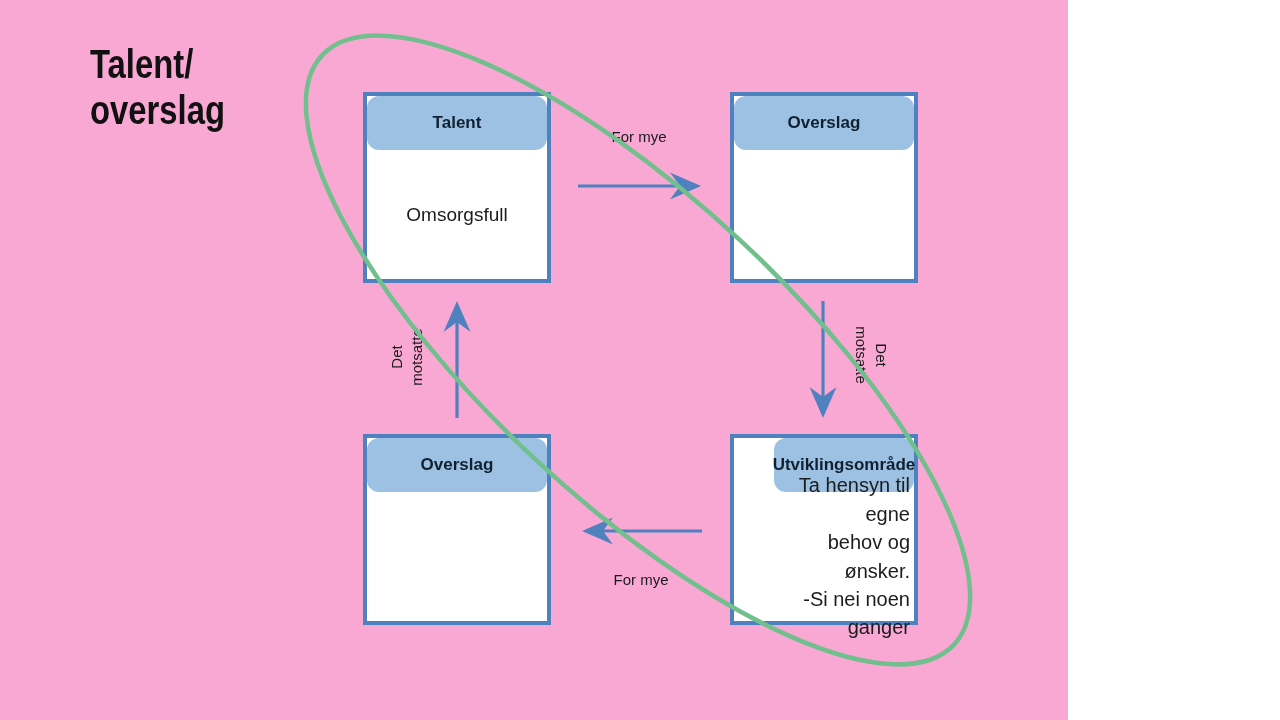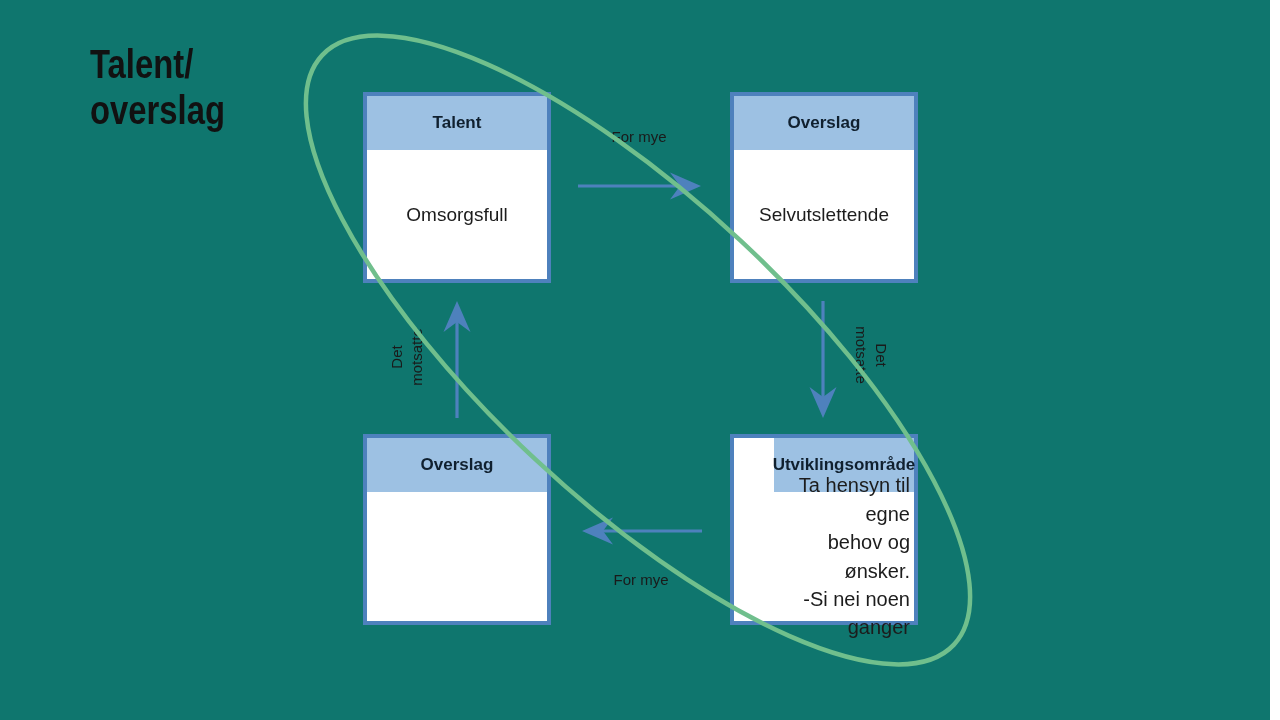--- a/index.html
+++ b/index.html
@@ -1,35 +1,35 @@
 <!DOCTYPE html>
 <html><head>
 <meta charset="utf-8">
 <style>
   * { margin: 0; padding: 0; box-sizing: border-box; }
   html, body { width: 1280px; height: 720px; background: #ffffff; overflow: hidden; }
   body { font-family: "Liberation Sans", sans-serif; color: #1a1a1a; position: relative; }
 
-  .slide { position: absolute; inset: 0; width: 1270px; height: 720px; background: #0f766e; }
+  .slide { position: absolute; inset: 0; width: 1068px; height: 720px; background: #f9a8d4; }
 
   .slide-title {
     position: absolute; left: 90px; top: 42px;
     font-size: 41px; font-weight: 700; color: #111111;
     line-height: 1.12; white-space: pre-line; letter-spacing: 0px;
     transform: scaleX(0.80); transform-origin: left top;
   }
 
   .dbox {
     position: absolute; width: 188px; height: 191px;
     background: #ffffff; border: 4px solid #4e81bd;
   }
   .dbox-header {
     height: 54px; background: #9dc1e3;
     display: flex; align-items: center; justify-content: center;
-    font-weight: 700; font-size: 17px; color: #10202f;
+    font-weight: 700; font-size: 17px; color: #10202f; border-radius: 12px;
   }
   .dbox-body {
     height: 129px; display: flex; align-items: center; justify-content: center;
     font-size: 19px; color: #1c1c1c; text-align: right; padding: 0 4px;
     white-space: pre-line; line-height: 1.25;
   }
   .dbox-body.small { font-size: 20px; line-height: 1.42; }
 
   #box-talent   { left: 363px; top: 92px; }
   #box-overslag { left: 730px; top: 92px; }
@@ -59,21 +59,20 @@
   <div class="slide-title">Talent/
 overslag</div>
 
   <div class="dbox" id="box-talent">
     <div class="dbox-header">Talent</div>
     <div class="dbox-body">Omsorgsfull</div>
   </div>
 
   <div class="dbox" id="box-overslag">
     <div class="dbox-header">Overslag</div>
-    <div class="dbox-body">Selvutslettende</div>
   </div>
 
   <div class="dbox" id="box-allergi">
     <div class="dbox-header">Overslag</div>
   </div>
 
   <div class="dbox" id="box-utvikling">
     <div class="dbox-header">Utviklingsområde</div>
     <div class="dbox-body small">Ta hensyn til egne
 behov og ønsker.

